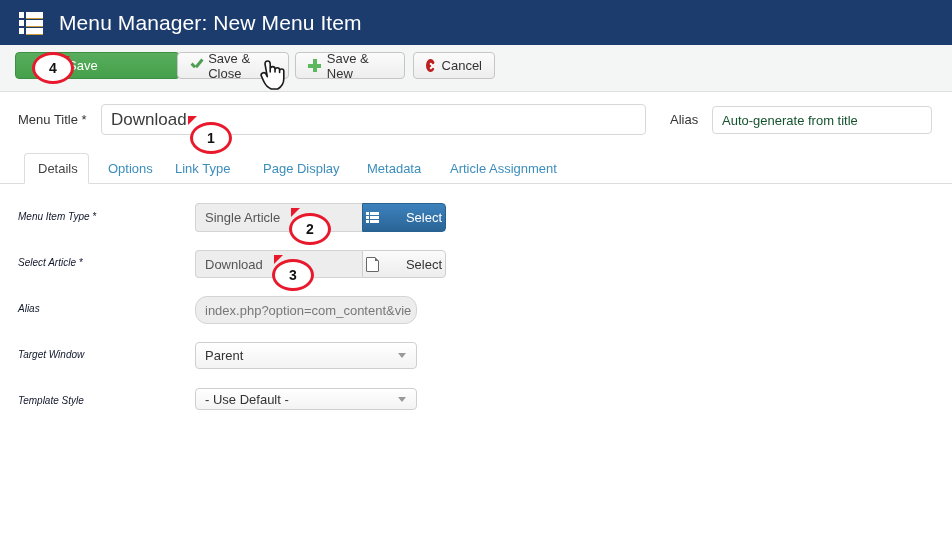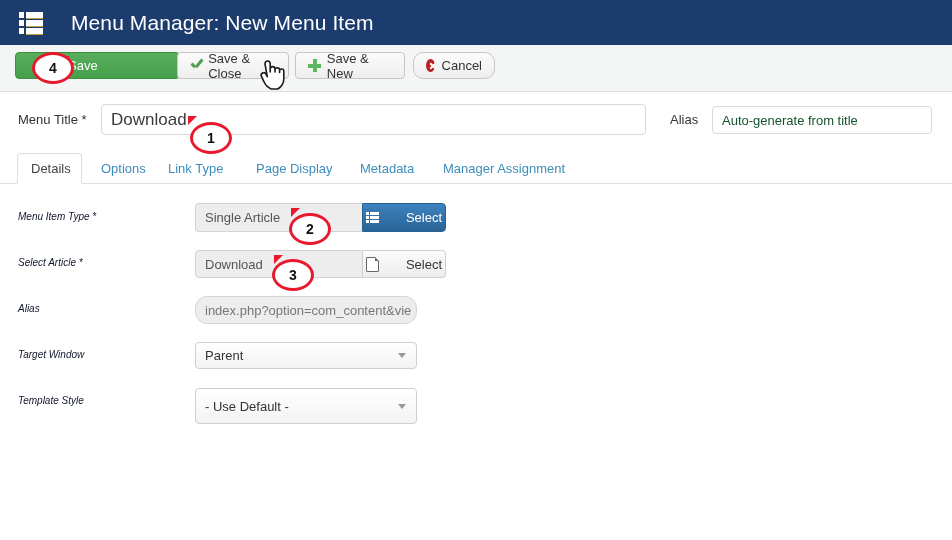--- a/index.html
+++ b/index.html
@@ -15,21 +15,21 @@
   .header {
     position: absolute; left:0; top:0; width:952px; height:45px;
     background:#1d3c6e;
     display:flex; align-items:center;
   }
   .header-icon { margin-left:19px; width:24px; height:22px; display:flex; flex-direction:column; justify-content:space-between; }
   .hi-row { display:flex; height:6px; }
   .hi-sq { width:5px; height:6px; background:#ffffff; }
   .hi-bar { width:17px; height:6px; background:#ffffff; margin-left:2px; border-bottom:1px solid #c89a3a; }
   .header-title {
-    margin-left:28px; color:#ffffff; font-size:21px; letter-spacing:0.1px;
+    margin-left:16px; color:#ffffff; font-size:21px; letter-spacing:0.1px;
   }
 
   
   .toolbar {
     position:absolute; left:0; top:45px; width:952px; height:46px;
     background:#f4f5f5; border-bottom:1px solid #e0e0e0;
   }
   .btn {
     position:absolute; top:52px; height:27px;
     display:flex; align-items:center; justify-content:center;
@@ -42,21 +42,21 @@
     border:1px solid #3d8f42; color:#fff;
     justify-content:flex-start; padding-left:28px;
   }
   .btn-grey {
     background:linear-gradient(to bottom,#fbfbfb,#eeeeee);
     border:1px solid #c6c6c6; color:#333;
     padding:0 12px;
   }
   .btn-saveclose { left:177px; width:112px; }
   .btn-savenew  { left:295px; width:110px; }
-  .btn-cancel   { left:413px; width:82px;border-radius:10px; }
+  .btn-cancel   { left:413px; width:82px; }
 
   .ico { display:inline-block; margin-right:7px; }
   
   .ico-pencil { width:13px; height:13px; border:2px solid #fff; border-radius:2px; position:relative; }
   .ico-pencil:after{ content:""; position:absolute; left:3px; top:2px; width:9px; height:2px; background:#fff; transform:rotate(-45deg); }
   
   .ico-check { width:13px; height:13px; position:relative; }
   .ico-check:before{ content:""; position:absolute; left:1px; top:5px; width:5px; height:2.5px; background:#4f9f53; transform:rotate(45deg); }
   .ico-check:after{ content:""; position:absolute; left:3.5px; top:3px; width:10px; height:2.5px; background:#4f9f53; transform:rotate(-50deg); }
   
@@ -74,21 +74,21 @@
     position:absolute; box-sizing:border-box;
     border:1px solid #d8d8d8; border-radius:4px; background:#fff;
     font-size:13px; color:#333; display:flex; align-items:center; padding-left:9px;
   }
   .inp-menutitle { left:101px; top:104px; width:545px; height:31px; font-size:17px; color:#3b3b3b; }
   .lbl-alias { left:670px; top:112px; }
   .inp-alias { left:712px; top:106px; width:220px; height:28px; color:#14532d; }
   .tabline { position:absolute; left:0; top:183px; width:952px; height:1px; background:#dddddd; }
   .tab {
     position:absolute; top:153px; height:31px; display:flex; align-items:center;
-    font-size:13px; color:#3c8dbc; padding:0 13px; box-sizing:border-box; cursor:pointer;
+    font-size:13px; color:#3c8dbc; padding:0 13px; box-sizing:border-box; cursor:pointer;margin-left:7px;
   }
   .tab-active {
     color:#444; background:#fff;
     border:1px solid #dddddd; border-bottom:1px solid #fff;
     border-radius:4px 4px 0 0; z-index:3;
   }
 
   
   .lbl-field { font-size:10px; color:#0f172a;font-style:italic; }
   .inputgroup { position:absolute; display:flex; }
@@ -197,21 +197,21 @@
 
   <div class="lbl lbl-alias">Alias</div>
   <div class="inp inp-alias">Auto-generate from title</div>
 
   <div class="tabline"></div>
   <div class="tab tab-active" style="left:17px;width:65px;">Details</div>
   <div class="tab" style="left:88px;">Options</div>
   <div class="tab" style="left:155px;">Link Type</div>
   <div class="tab" style="left:243px;">Page Display</div>
   <div class="tab" style="left:347px;">Metadata</div>
-  <div class="tab" style="left:430px;">Manager Assignment</div>
+  <div class="tab" style="left:430px;">Article Assignment</div>
 
   <div class="lbl lbl-field" style="left:18px;top:211px;">Menu Item Type *</div>
   <div class="inputgroup" style="left:195px;top:203px;">
     <div class="ig-text" style="width:167px;height:29px;">Single Article</div>
     <div class="ig-btn ig-btn-blue" style="width:84px;height:29px;">
       <span class="ico-list">
         <span class="il-row">
             <span class="il-sq"></span>
             <span class="il-bar"></span>
           </span>
@@ -240,21 +240,21 @@
   <div class="lbl lbl-field" style="left:18px;top:303px;">Alias</div>
   <div class="ro-field" style="left:195px;top:296px;width:222px;height:28px;">index.php?option=com_content&amp;vie</div>
 
   <div class="lbl lbl-field" style="left:18px;top:349px;">Target Window</div>
   <div class="sel" style="left:195px;top:342px;width:222px;height:27px;">
     <span>Parent</span>
     <span class="caret"></span>
   </div>
 
   <div class="lbl lbl-field" style="left:18px;top:395px;">Template Style</div>
-  <div class="sel" style="left:195px;top:388px;width:222px;height:36px;">
+  <div class="sel" style="left:195px;top:388px;width:222px;height:22px;">
     <span>- Use Default -</span>
     <span class="caret"></span>
   </div>
 
   <div class="arrow" style="left:61px;top:56px;border-width:0 0 9px 9px;border-style:solid;border-color:transparent transparent transparent #e8192c;"></div>
   <div class="anno" style="left:32px;top:52px;">4</div>
 
   <div class="arrow" style="left:188px;top:116px;border-width:0 0 9px 9px;border-style:solid;border-color:transparent transparent transparent #e8192c;"></div>
   <div class="anno" style="left:190px;top:122px;">1</div>
 

